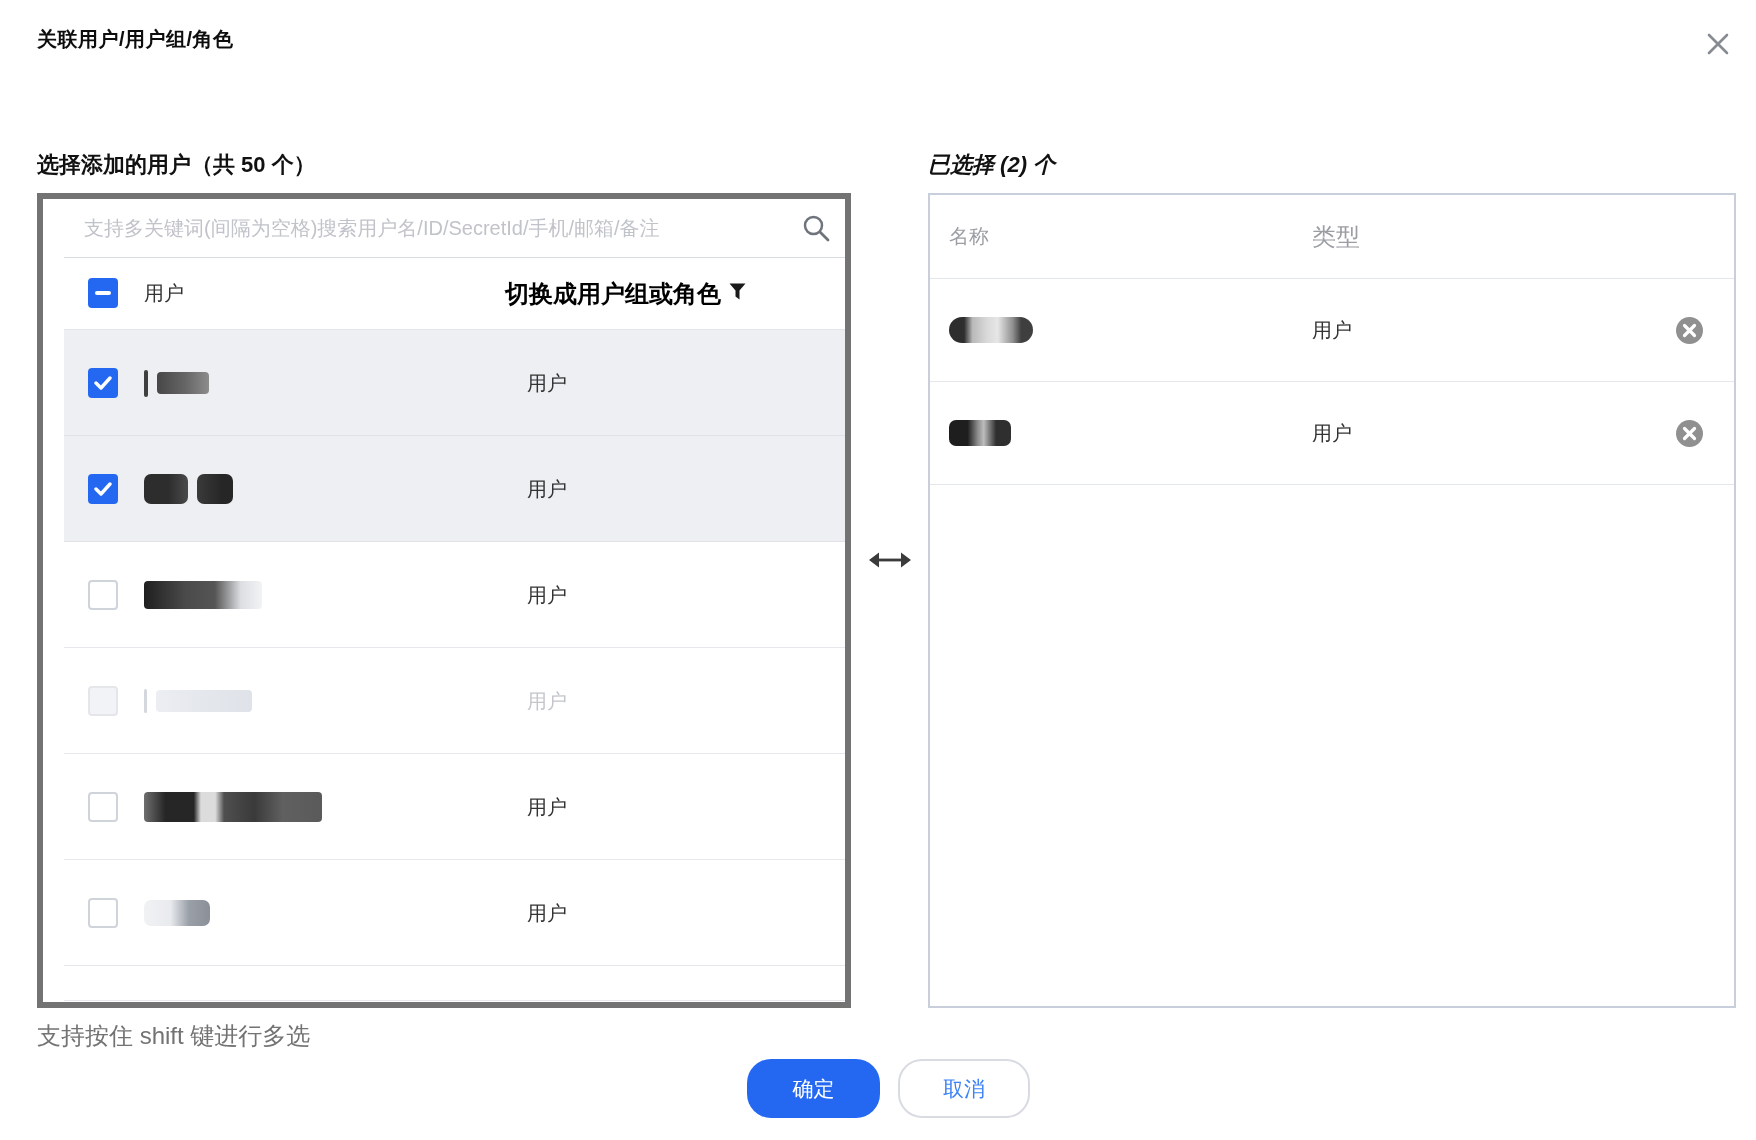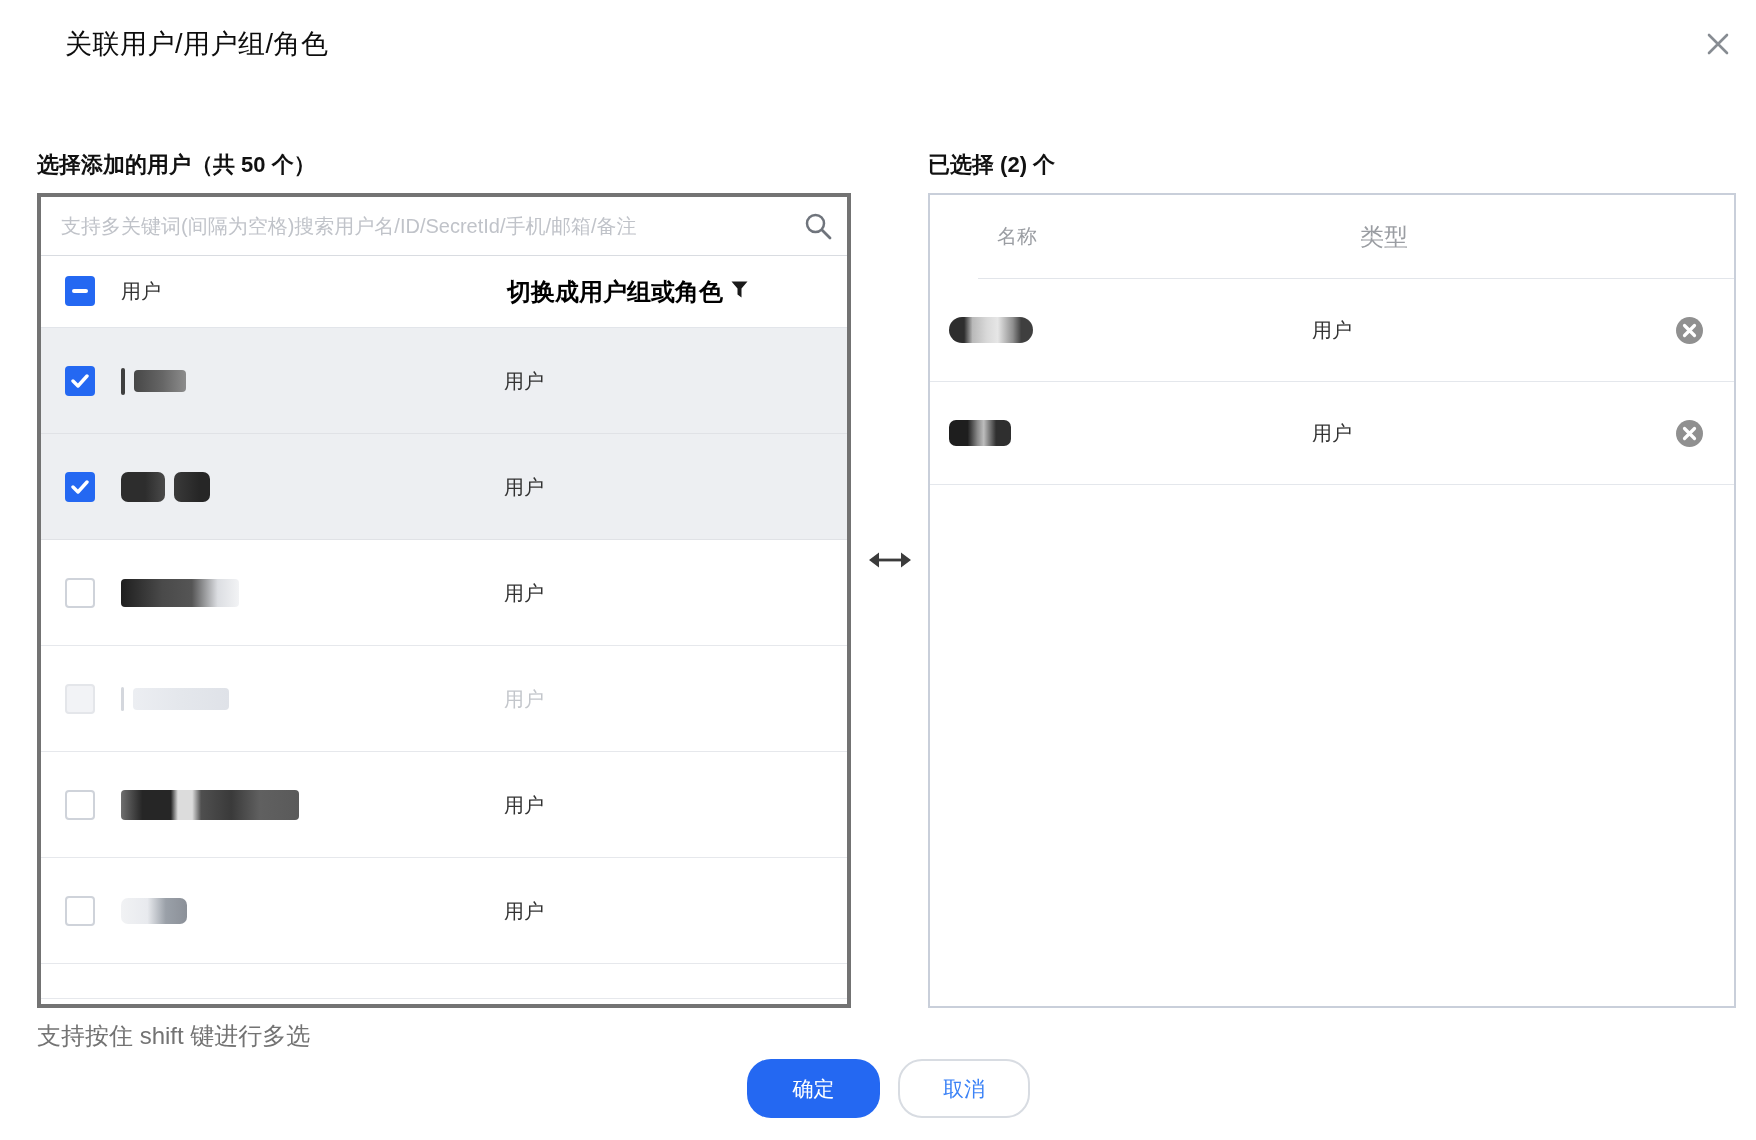--- a/index.html
+++ b/index.html
@@ -1,27 +1,27 @@
 <!DOCTYPE html>
 <html><head>
 <meta charset="utf-8">
 <style>
   html,body{margin:0;padding:0;background:#fff;}
   body{font-family:"Liberation Sans","DejaVu Sans",sans-serif;}
   .canvas{position:relative;width:1756px;height:1140px;background:#fff;overflow:hidden;}
 
-  .dlg-title{position:absolute;left:37px;top:26px;font-size:27px;font-weight:normal;color:#0d0d0d;letter-spacing:.5px;margin-left:28px;}
+  .dlg-title{position:absolute;left:37px;top:26px;font-size:20px;font-weight:bold;color:#0d0d0d;letter-spacing:.5px;}
   .close-btn{position:absolute;left:1698px;top:24px;width:40px;height:40px;cursor:pointer;display:flex;align-items:center;justify-content:center;}
 
   .col-label{position:absolute;top:150px;font-size:22px;font-weight:bold;color:#111;}
   .col-label.left{left:37px;}
-  .col-label.right{left:928px;}
-
-  
-  .left-panel{position:absolute;left:37px;top:193px;width:814px;height:815px;border:4px solid #737373;box-sizing:border-box;background:#fff;}
+  .col-label.right{left:928px;font-style:italic;}
+
+  
+  .left-panel{position:absolute;left:37px;top:193px;width:814px;height:815px;border:6px solid #737373;box-sizing:border-box;background:#fff;padding-left:21px;}
   .search-row{position:relative;height:58px;border-bottom:1px solid #d9dce1;}
   .search-input{position:absolute;left:0;top:0;width:100%;height:100%;border:none;outline:none;box-sizing:border-box;padding:0 56px 0 20px;font-size:20px;color:#333;font-family:inherit;background:transparent;}
   .search-input::placeholder{color:#c0c3c9;opacity:1;}
   .search-icon{position:absolute;right:14px;top:14px;width:30px;height:30px;}
 
   .lheader{position:relative;height:71px;border-bottom:1px solid #e2e5ea;}
   .lheader .grp{position:absolute;left:80px;top:0;line-height:71px;font-size:20px;color:#333;}
   .switch-ctl{position:absolute;right:99px;top:0;height:71px;display:flex;align-items:center;gap:8px;cursor:pointer;}
   .switch-ctl .sw-label{font-size:24px;font-weight:bold;color:#000;}
 
@@ -51,21 +51,21 @@
   .b-r5{width:178px;height:30px;background:linear-gradient(90deg,#6f6f6f,#262626 12%,#262626 28%,#dcdcdc 32%,#dcdcdc 40%,#4f4f4f 45%,#3a3a3a 62%,#606060 78%,#5a5a5a);}
   .b-r6{width:66px;height:26px;border-radius:7px;background:linear-gradient(90deg,#f1f2f4,#e8eaee 40%,#9aa0a8 68%,#8b9098);}
 
   .hint{position:absolute;left:37px;top:1020px;font-size:24px;color:#737373;}
 
   
   .transfer{position:absolute;left:866px;top:546px;width:48px;height:28px;}
 
   
   .right-panel{position:absolute;left:928px;top:193px;width:808px;height:815px;border:2px solid #c9cfda;box-sizing:border-box;background:#fff;}
-  .rheader{position:relative;height:83px;border-bottom:1px solid #e2e5ea;margin-left:48px;}
+  .rheader{position:relative;height:83px;border-bottom:1px solid #e2e5ea;}
   .rheader .hname{position:absolute;left:19px;top:0;line-height:83px;font-size:20px;color:#9a9da2;}
   .rheader .htype{position:absolute;left:382px;top:0;line-height:83px;font-size:24px;color:#9a9da2;}
   .rrow{position:relative;height:102px;border-bottom:1px solid #e4e7ec;}
   .rrow .rtype{position:absolute;left:382px;top:0;line-height:102px;font-size:20px;color:#333;}
   .rrow .nm2{position:absolute;left:19px;top:0;height:102px;display:flex;align-items:center;}
   .b-s1{width:84px;height:26px;border-radius:13px;background:linear-gradient(90deg,#2e2e2e,#2e2e2e 18%,#b9b9b9 28%,#d9d9d9 45%,#e6e6e6 58%,#8f8f8f 76%,#3f3f3f 86%,#3f3f3f);}
   .b-s2{width:62px;height:26px;border-radius:7px;background:linear-gradient(90deg,#1e1e1e,#1e1e1e 30%,#8a8a8a 46%,#bdbdbd 56%,#2f2f2f 76%,#2f2f2f);}
   .remove-btn{position:absolute;left:746px;top:38px;width:27px;height:27px;cursor:pointer;}
 
   

